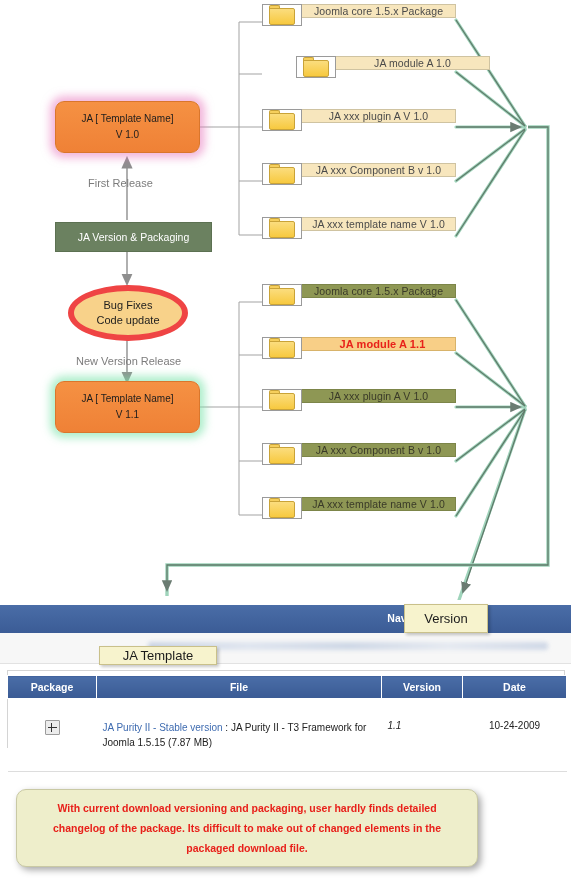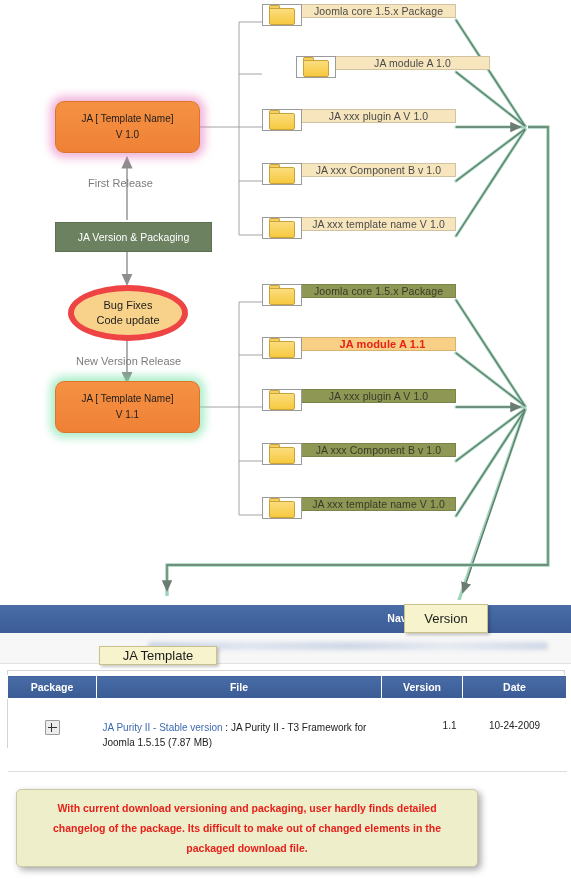--- a/index.html
+++ b/index.html
@@ -72,21 +72,21 @@
   .tblwrap{position:absolute;left:7px;top:70px;width:558px;height:78px;
         border:1px solid #d4d4d4;background:#fff;box-sizing:border-box;}
 
   
   .callout{position:absolute;background:#f7f3cd;border:1px solid #c9c08a;
         box-shadow:2px 2px 3px rgba(0,0,0,.22);display:flex;align-items:center;
         justify-content:center;font-size:13px;color:#1b1b1b;box-sizing:border-box;}
 
   
   .note{position:absolute;left:16px;top:789px;width:462px;height:78px;
-        background:#eeeecb;border:1px solid #c9c9a4;border-radius:5px;
+        background:#eeeecb;border:1px solid #c9c9a4;border-radius:10px;
         box-shadow:3px 3px 7px rgba(0,0,0,.35);
         display:flex;align-items:center;justify-content:center;text-align:center;
         color:#e8201a;font-size:10.5px;font-weight:bold;line-height:20px;
         padding:0 22px;box-sizing:border-box;}
 </style>
 </head>
 <body>
 
 <div class="stage">
 
@@ -307,21 +307,21 @@
         </tr>
       </thead>
       <tbody>
         <tr class="row">
           <td style="text-align:center;">
             <span class="plusbox"></span>
           </td>
           <td style="line-height:15px;">
             <span class="filelink">JA Purity II - Stable version</span><span> : JA Purity II - T3 Framework for Joomla 1.5.15 (7.87 MB)</span>
           </td>
-          <td style="text-align:right;">1.1</td>
+          <td style="text-align:left;font-style:italic;">1.1</td>
           <td style="text-align:center;">10-24-2009</td>
         </tr>
       </tbody>
     </table>
   </div>
 
   <div class="callout" style="left:99px;top:621px;width:118px;height:19px;margin-top:25px;">
     <span>JA Template</span>
   </div>
   <div class="callout" style="left:404px;top:604px;width:84px;height:29px;">

